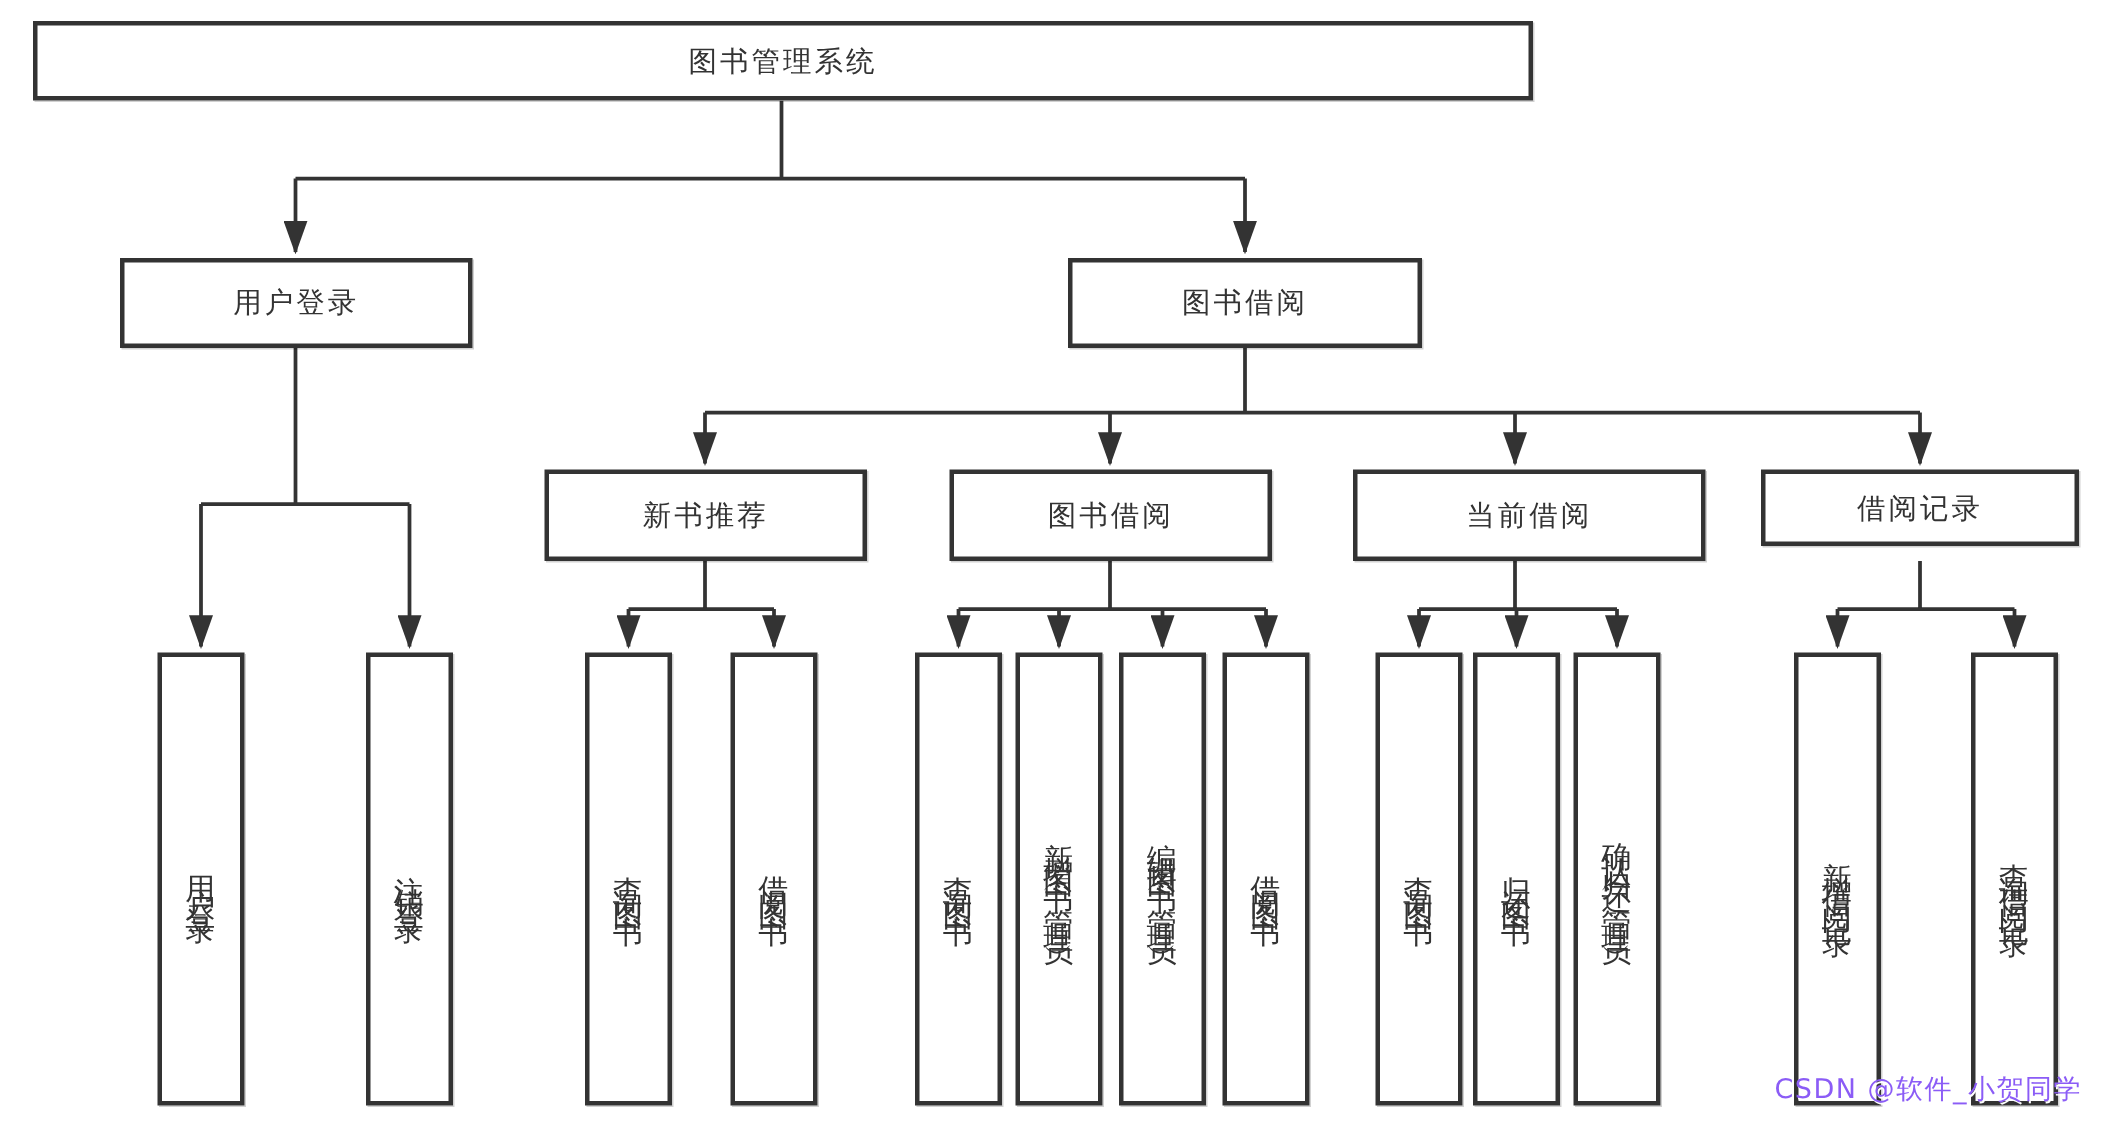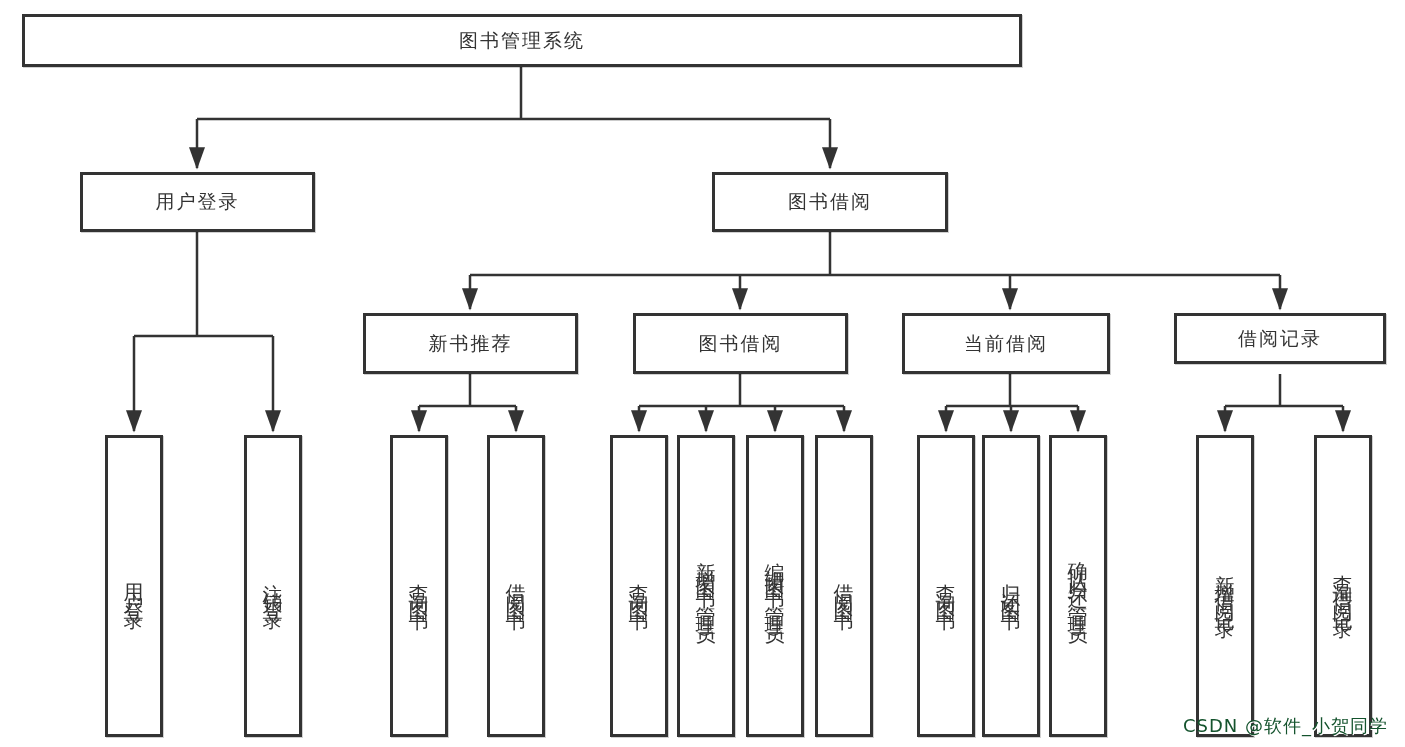--- a/index.html
+++ b/index.html
@@ -34,21 +34,21 @@
     font-size: 20px;
     letter-spacing: 9px;
     line-height: 1;
   }
   .watermark {
     position: absolute;
     left: 1183px;
     top: 714px;
     font-size: 18px;
     letter-spacing: 1px;
-    color: #14532d;
+    color: #8b5cf6;
     text-shadow: 1px 1px 0 #ffffff;
     white-space: nowrap;
     z-index: 5;
   }
 </style>
 </head>
 <body>
 
 <div class="canvas">
 
@@ -105,21 +105,21 @@
   <div class="box" style="left:712px; top:172px; width:236px; height:60px;">
     <span class="lbl">图书借阅</span>
   </div>
 
   <div class="box" style="left:363px; top:313px; width:215px; height:61px;">
     <span class="lbl">新书推荐</span>
   </div>
   <div class="box" style="left:633px; top:313px; width:215px; height:61px;">
     <span class="lbl">图书借阅</span>
   </div>
-  <div class="box" style="left:902px; top:313px; width:208px; height:61px;">
+  <div class="box" style="left:902px; top:313px; width:235px; height:61px;">
     <span class="lbl">当前借阅</span>
   </div>
   <div class="box" style="left:1174px; top:313px; width:212px; height:51px;">
     <span class="lbl">借阅记录</span>
   </div>
 
   <div class="box" style="left:105px; top:435px; width:58px; height:302px;">
     <span class="vlbl">用户登录</span>
   </div>
   <div class="box" style="left:244px; top:435px; width:58px; height:302px;">

